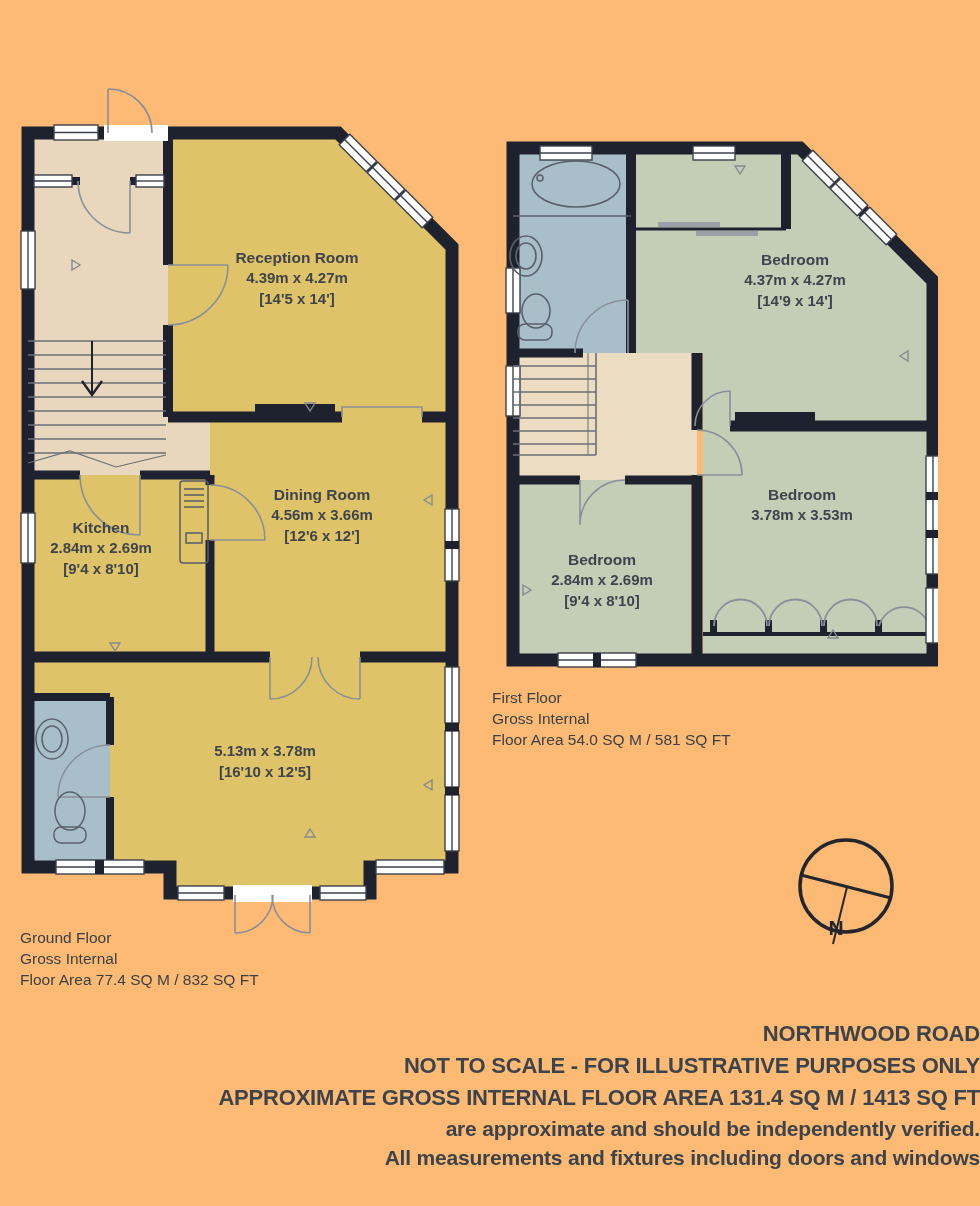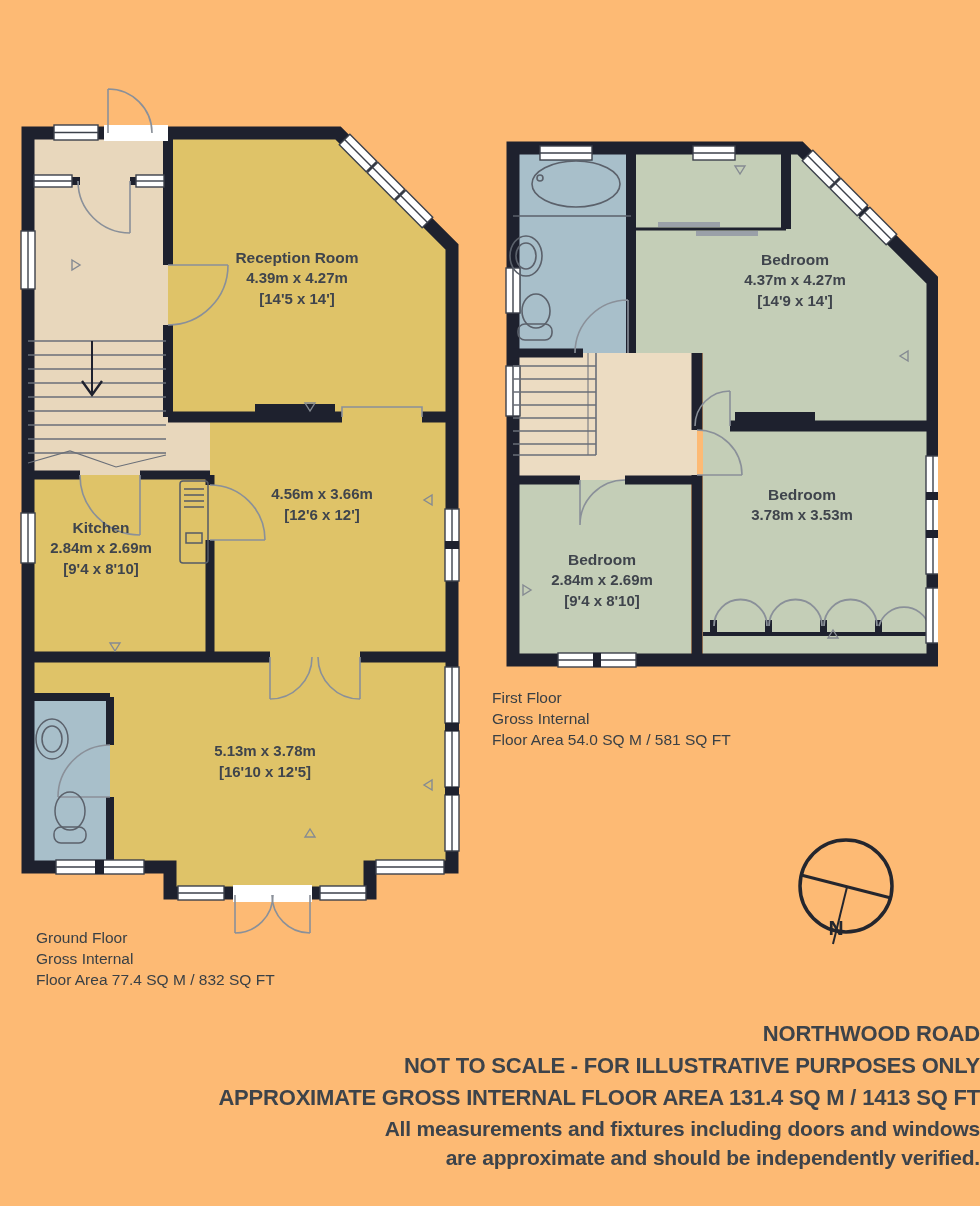--- a/index.html
+++ b/index.html
@@ -252,20 +252,21 @@
       <path d="M0,-5 L8,0 L0,5 Z" transform="translate(345,510) rotate(270)"></path>
     </g>
   </svg>
 
   <div class="room-label" style="left:167px;top:247px;width:260px">
     <div class="rname">Reception Room</div>
     <div class="rdim">4.39m x 4.27m</div>
     <div class="rdim">[14'5 x 14']</div>
   </div>
   <div class="room-label" style="left:197px;top:484px;width:250px">
+    <div class="rname">Dining Room</div>
     <div class="rdim">4.56m x 3.66m</div>
     <div class="rdim">[12'6 x 12']</div>
   </div>
   <div class="room-label" style="left:25px;top:517px;width:152px">
     <div class="rname">Kitchen</div>
     <div class="rdim">2.84m x 2.69m</div>
     <div class="rdim">[9'4 x 8'10]</div>
   </div>
   <div class="room-label" style="left:140px;top:741px;width:250px">
     <div class="rdim">5.13m x 3.78m</div>
@@ -279,21 +280,21 @@
   <div class="room-label" style="left:677px;top:484px;width:250px">
     <div class="rname">Bedroom</div>
     <div class="rdim">3.78m x 3.53m</div>
   </div>
   <div class="room-label" style="left:512px;top:549px;width:180px">
     <div class="rname">Bedroom</div>
     <div class="rdim">2.84m x 2.69m</div>
     <div class="rdim">[9'4 x 8'10]</div>
   </div>
 
-  <div class="floor-caption" style="left:36px;top:928px">
+  <div class="floor-caption" style="left:20px;top:928px">
     <div>Ground Floor</div>
     <div>Gross Internal</div>
     <div>Floor Area 77.4 SQ M / 832 SQ FT</div>
   </div>
   <div class="floor-caption" style="left:492px;top:688px">
     <div>First Floor</div>
     <div>Gross Internal</div>
     <div>Floor Area 54.0 SQ M / 581 SQ FT</div>
   </div>
 
@@ -301,17 +302,17 @@
     <circle cx="58" cy="54" r="46" fill="none" stroke="#24262e" stroke-width="3.5"></circle>
     <line x1="13" y1="43" x2="103" y2="66" stroke="#24262e" stroke-width="3"></line>
     <line x1="59" y1="55" x2="45" y2="112" stroke="#24262e" stroke-width="2"></line>
   </svg>
   <div class="north-label">N</div>
 
   <div class="footer">
     <div class="big">NORTHWOOD ROAD</div>
     <div class="big">NOT TO SCALE - FOR ILLUSTRATIVE PURPOSES ONLY</div>
     <div class="big">APPROXIMATE GROSS INTERNAL FLOOR AREA 131.4 SQ M / 1413 SQ FT</div>
+    <div class="small">are approximate and should be independently verified.</div>
     <div class="small">All measurements and fixtures including doors and windows</div>
-    <div class="small">are approximate and should be independently verified.</div>
   </div>
 
 </div>
 
 </body></html>

